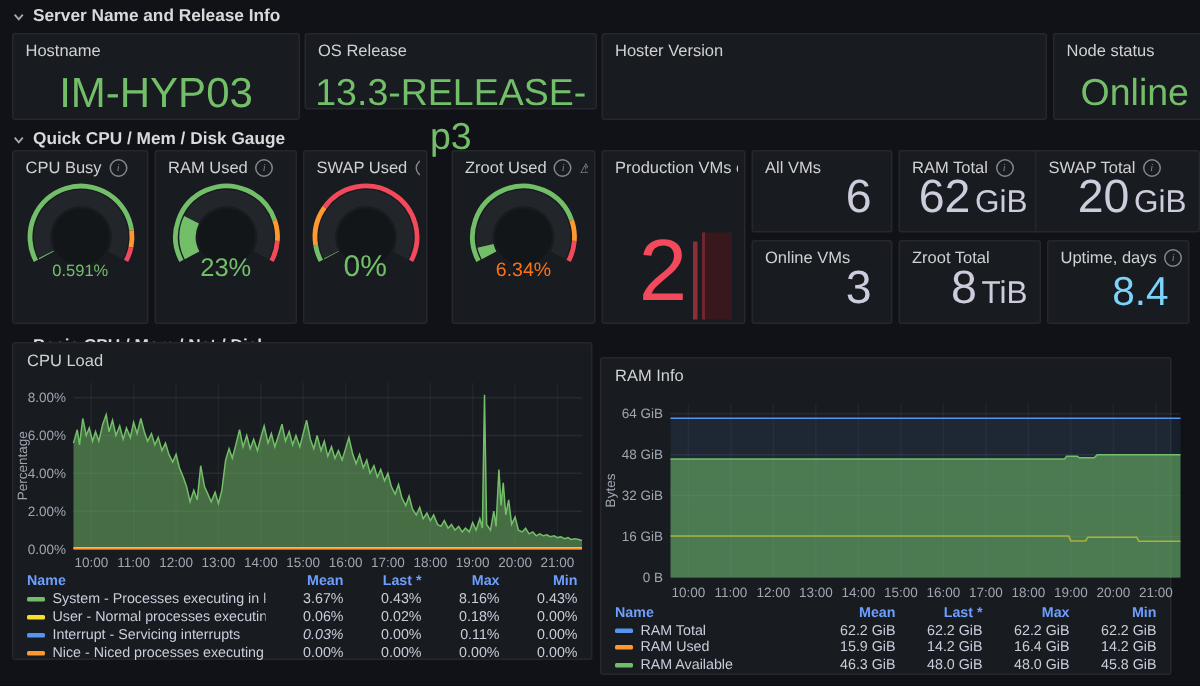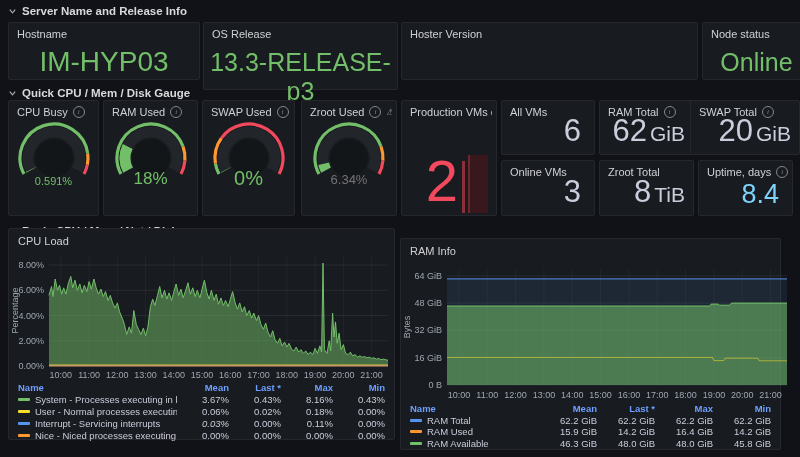--- a/index.html
+++ b/index.html
@@ -48,21 +48,21 @@
       </svg>
     <span>Server Name and Release Info</span>
   </div>
 
   <div class="panel" style="left:8px;top:22px;width:192px;height:58px">
     <div class="ptitle">
         <span>Hostname</span>
       </div>
     <div class="bigval r1v">IM-HYP03</div>
   </div>
-  <div class="panel" style="left:203px;top:22px;width:195px;height:68px">
+  <div class="panel" style="left:203px;top:22px;width:195px;height:51px">
     <div class="ptitle">
         <span>OS Release</span>
       </div>
     <div class="bigval r1v" style="font-size:25px;top:25px">13.3-RELEASE-p3</div>
   </div>
   <div class="panel" style="left:401px;top:22px;width:297px;height:58px">
     <div class="ptitle">
         <span>Hoster Version</span>
       </div>
   </div>
@@ -101,23 +101,23 @@
         <span class="ico-info">i</span>
       </div>
     <svg class="gauge-svg" width="84" height="60" viewBox="0 0 84 60">
         <path d="M 19.0433625856679 49.206260632433164 A 26 26 0 1 1 64.9566374143321 49.20626063243316" stroke="#222529" stroke-width="11" fill="none"></path>
         <path d="M 11.979781842796488 52.962033134720286 A 34 34 0 1 1 74.10879658807436 25.818534010888175" stroke="#73bf69" stroke-width="3.2" fill="none"></path>
         <path d="M 74.10879658807436 25.818534010888175 A 34 34 0 0 1 75.89979357571528 39.60844695631184" stroke="#ff9830" stroke-width="3.2" fill="none"></path>
         <path d="M 75.89979357571528 39.60844695631184 A 34 34 0 0 1 72.02021815720352 52.962033134720286" stroke="#f2495c" stroke-width="3.2" fill="none"></path>
         <path d="M 19.0433625856679 49.206260632433164 A 26 26 0 0 1 18.687333043583866 25.48828599298856" stroke="#73bf69" stroke-width="11" fill="none"></path>
         <circle cx="42" cy="37" r="19" fill="rgba(0,0,0,0.18)"></circle>
       </svg>
-    <div class="gval" style="top:68px;font-size:17px">18%</div>
-  </div>
-  <div class="panel" style="left:202px;top:100px;width:93px;height:116px">
+    <div class="gval" style="top:68px;font-size:17px">23%</div>
+  </div>
+  <div class="panel" style="left:202px;top:100px;width:83px;height:116px">
     <div class="ptitle">
         <span>SWAP Used</span>
         <span class="ico-info">i</span>
       </div>
     <svg class="gauge-svg" width="84" height="60" viewBox="0 0 84 60">
         <path d="M 19.0433625856679 49.206260632433164 A 26 26 0 1 1 64.9566374143321 49.20626063243316" stroke="#222529" stroke-width="11" fill="none"></path>
         <path d="M 11.979781842796488 52.962033134720286 A 34 34 0 0 1 8.429809673486588 42.38909282177114" stroke="#73bf69" stroke-width="3.2" fill="none"></path>
         <path d="M 8.429809673486588 42.38909282177114 A 34 34 0 0 1 14.396087374198771 17.149962021519165" stroke="#ff9830" stroke-width="3.2" fill="none"></path>
         <path d="M 14.396087374198771 17.149962021519165 A 34 34 0 0 1 72.02021815720352 52.962033134720286" stroke="#f2495c" stroke-width="3.2" fill="none"></path>
         <path d="M 19.0433625856679 49.206260632433164 A 26 26 0 0 1 18.84537823817079 48.82638960404338" stroke="#73bf69" stroke-width="11" fill="none"></path>
@@ -132,21 +132,21 @@
         <span class="ico-warn">⚠</span>
       </div>
     <svg class="gauge-svg" width="84" height="60" viewBox="0 0 84 60">
         <path d="M 19.0433625856679 49.206260632433164 A 26 26 0 1 1 64.9566374143321 49.20626063243316" stroke="#222529" stroke-width="11" fill="none"></path>
         <path d="M 11.979781842796488 52.962033134720286 A 34 34 0 1 1 74.10879658807436 25.818534010888175" stroke="#73bf69" stroke-width="3.2" fill="none"></path>
         <path d="M 74.10879658807436 25.818534010888175 A 34 34 0 0 1 75.89979357571528 39.60844695631184" stroke="#ff9830" stroke-width="3.2" fill="none"></path>
         <path d="M 75.89979357571528 39.60844695631184 A 34 34 0 0 1 72.02021815720352 52.962033134720286" stroke="#f2495c" stroke-width="3.2" fill="none"></path>
         <path d="M 19.0433625856679 49.206260632433164 A 26 26 0 0 1 16.670221961440635 42.86535118448297" stroke="#73bf69" stroke-width="11" fill="none"></path>
         <circle cx="42" cy="37" r="19" fill="rgba(0,0,0,0.18)"></circle>
       </svg>
-    <div class="gval" style="top:71px;font-size:13px;color:#737373">6.34%</div>
+    <div class="gval" style="top:71px;font-size:13px;color:#f97316">6.34%</div>
   </div>
 
   <div class="panel" style="left:401px;top:100px;width:96px;height:116px">
     <div class="ptitle">
         <span>Production VMs offlin</span>
       </div>
     <div class="vm2">2</div>
     <div class="vmbar-wide"></div>
     <div class="vmbar-thin"></div>
   </div>

